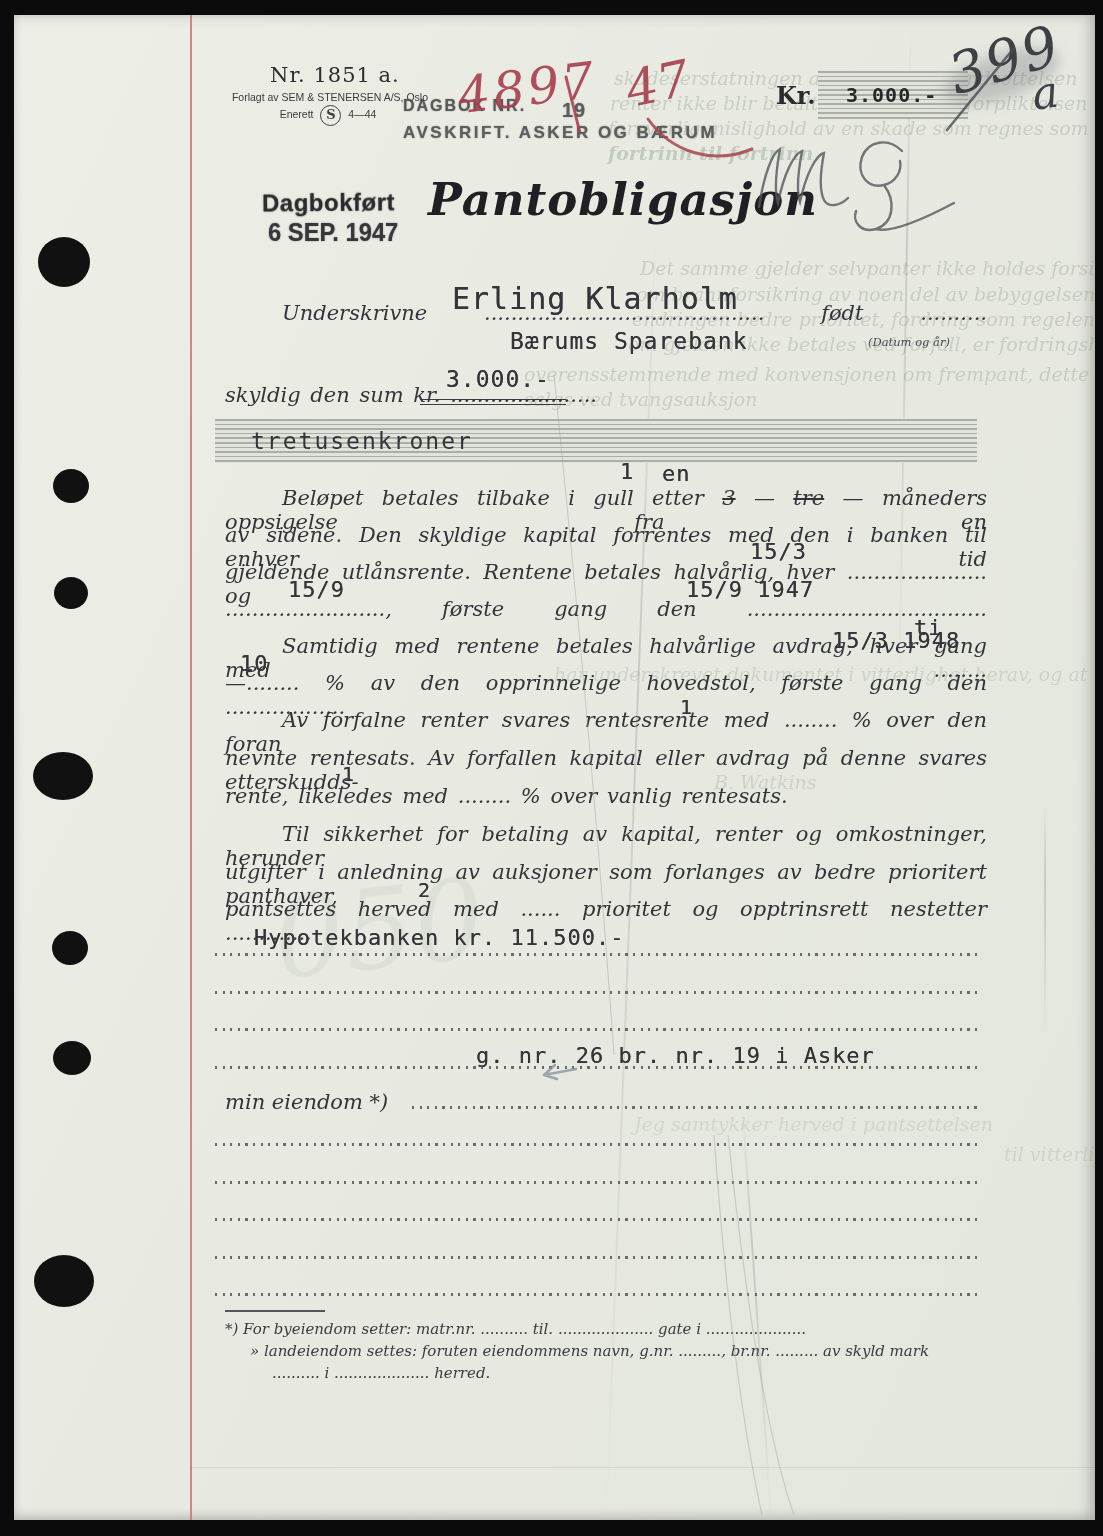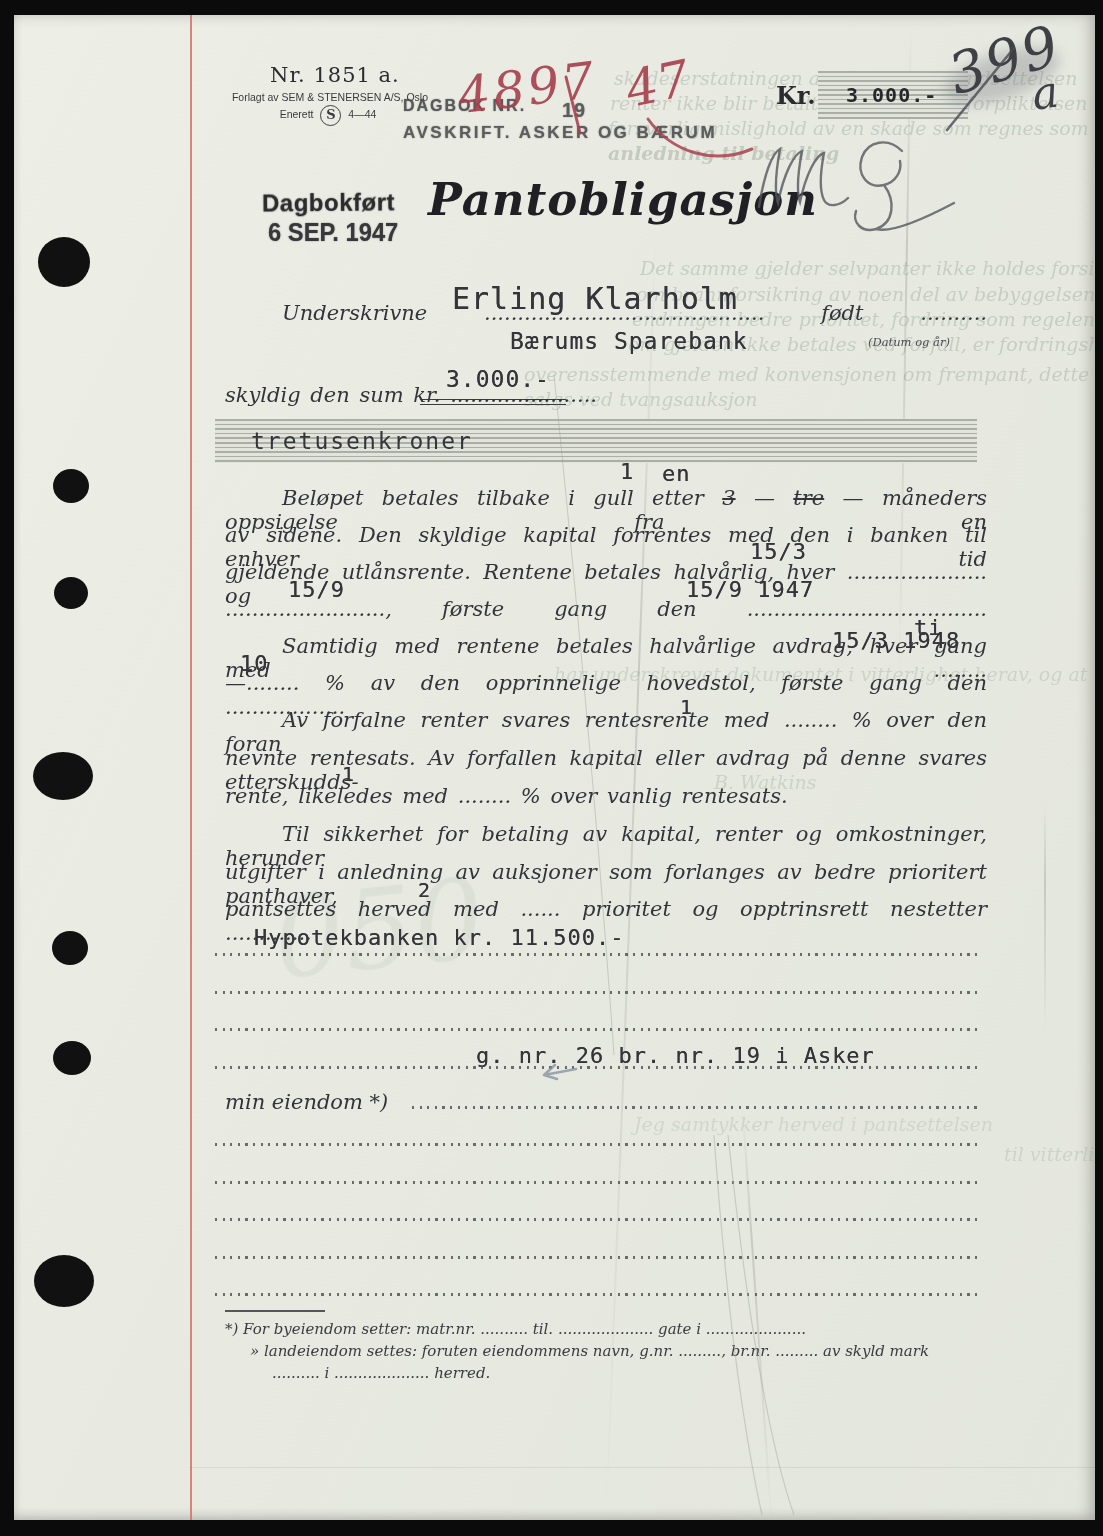--- a/index.html
+++ b/index.html
@@ -48,21 +48,21 @@
 </head>
 <body>
 
 <div id="canvas">
   <div id="paper">
     <div id="redline"></div>
 
     <div class="bleed" style="left:600px;top:52px;">skadeserstatningen anvendes til istandsettelsen</div>
     <div class="bleed" style="left:596px;top:77px;">renter ikke blir betalt i rett tid, eller forpliktelsen</div>
     <div class="bleed" style="left:594px;top:102px;">forsvarlig mislighold av en skade som regnes som</div>
-    <div class="bleed" style="left:594px;top:127px;font-weight:bold;opacity:.34;">anledning til betaling</div>
+    <div class="bleed" style="left:594px;top:127px;font-weight:bold;opacity:.34;">fortrinn til fortrinn</div>
     <div class="bleed" style="left:626px;top:242px;">Det samme gjelder selvpanter ikke holdes forsikret i selskap</div>
     <div class="bleed" style="left:622px;top:268px;">om brannforsikring av noen del av bebyggelsen (eller skogen) opphører eller</div>
     <div class="bleed" style="left:618px;top:293px;">endringen bedre prioritet, fordring som regelen holdes etter alminnelig</div>
     <div class="bleed" style="left:614px;top:318px;">om gjelden ikke betales ved forfall, er fordringshaveren berettiget</div>
     <div class="bleed" style="left:510px;top:348px;">overensstemmende med konvensjonen om frempant, dette d.la pantet til</div>
     <div class="bleed" style="left:510px;top:373px;">salgs ved tvangsauksjon</div>
     <div class="bleed" style="left:540px;top:648px;opacity:.24;">har underskrevet dokumentet i vitterlighet herav, og at underskriveren er</div>
     <div class="bleed" style="left:700px;top:756px;opacity:.25;">B. Watkins</div>
     <div class="bleed" style="left:620px;top:1098px;opacity:.2;">Jeg samtykker herved i pantsettelsen</div>
     <div class="bleed" style="left:990px;top:1128px;opacity:.22;">til vitterlighet</div>

